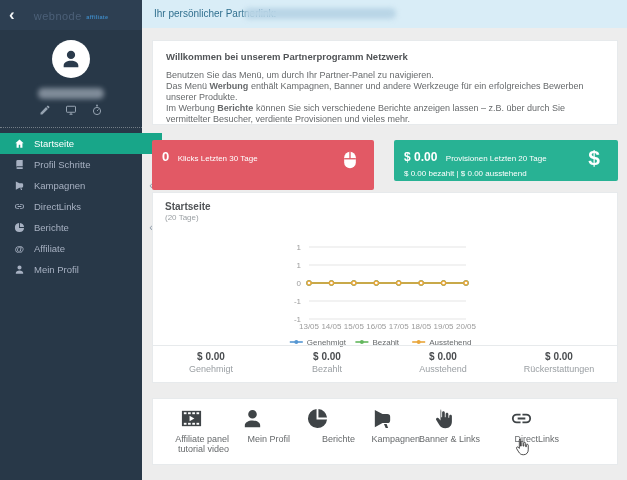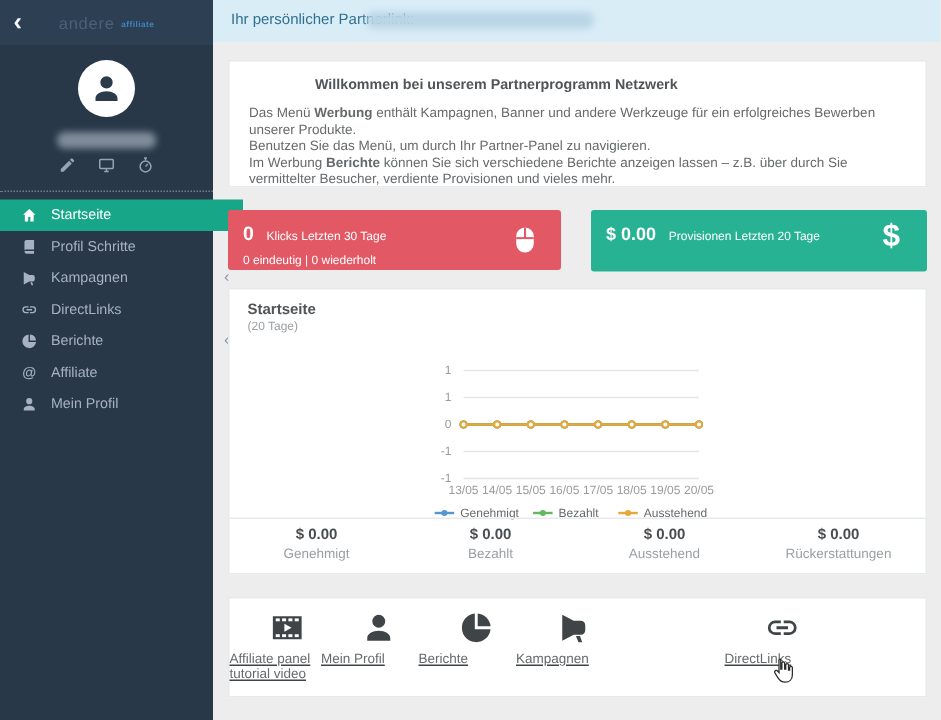--- a/index.html
+++ b/index.html
@@ -30,57 +30,57 @@
   .menu-item.active{background:#18a689;color:#fff;}
   .mi-at{font-size:9.5px;font-weight:bold;line-height:11px;}
   .chev{position:absolute;right:9px;top:0;line-height:21px;font-size:11px;color:#8b98a7;}
   
   .topbar{position:absolute;left:142px;top:0;width:485px;height:28px;background:#d9edf7;}
   .topbar-label{position:absolute;left:12px;top:0;line-height:28px;font-size:10px;color:#31708f;}
   .link-blur{position:absolute;left:102px;top:8px;width:152px;height:11px;border-radius:5px;background:#b9d5e6;filter:blur(2.5px);cursor:pointer;}
   
   .panel{position:absolute;background:#fff;border:1px solid #e7eaec;box-sizing:border-box;}
   .welcome{left:152px;top:40px;width:466px;height:85px;padding:10px 13px;}
-  .welcome .w-title{font-size:9.5px;font-weight:bold;color:#515457;margin-bottom:8px;margin-left:44px;}
+  .welcome .w-title{font-size:9.5px;font-weight:bold;color:#515457;margin-bottom:8px;}
   .welcome p{margin:0;font-size:9px;line-height:11px;color:#676a6c;}
   
   .card{position:absolute;border-radius:2px;color:#fff;box-sizing:border-box;padding:7px 10px;}
-  .card-red{left:152px;top:140px;width:222px;height:40px;background:#e25965;}
+  .card-red{left:152px;top:140px;width:222px;height:50px;background:#e25965;}
   .card-green{left:394px;top:140px;width:224px;height:41px;background:#28b294;}
   .card .big{font-size:13px;font-weight:bold;}
   .card .lbl{font-size:8px;margin-left:4px;}
   .card .sub{font-size:8px;margin-top:4px;}
   .card-icon{position:absolute;right:14px;top:8px;}
   .card-icon svg{width:20px;height:24px;}
   .dollar-icon{position:absolute;right:18px;top:6px;font-size:21px;font-weight:bold;}
   
   .chart-panel{left:152px;top:192px;width:466px;height:191px;}
   .chart-title{position:absolute;left:12px;top:8px;font-size:10px;font-weight:bold;color:#515457;}
   .chart-sub{position:absolute;left:12px;top:20px;font-size:8px;color:#9a9fa3;}
   .chart-svg-wrap{position:absolute;left:0;top:0;width:464px;height:155px;}
   .totals{position:absolute;left:0;bottom:0;width:464px;height:36px;border-top:1px solid #e7eaec;display:flex;}
   .total-col{flex:1;text-align:center;padding-top:5px;}
   .total-col .tv{font-size:10px;font-weight:bold;color:#4a4d50;}
   .total-col .tl{font-size:9px;color:#9a9fa3;margin-top:2px;}
   
   .shortcuts{left:152px;top:398px;width:466px;height:67px;}
-  .sc-item{position:absolute;top:8px;width:76px;text-align:left;cursor:pointer;color:#3f4447;text-decoration:underline;}
+  .sc-item{position:absolute;top:8px;width:76px;text-align:right;cursor:pointer;color:#3f4447;}
   .sc-item svg{width:23px;height:23px;margin:0 auto;}
   .sc-item .sc-label{margin-top:4px;font-size:9px;line-height:10px;color:#676a6c;}
   .sc-0{left:0px;} .sc-1{left:61px;} .sc-2{left:126px;} .sc-3{left:191px;} .sc-4{left:251px;} .sc-5{left:330px;}
   .cursor-overlay{position:absolute;left:512px;top:437px;width:20px;height:20px;z-index:10;}
 </style>
 </head>
 <body>
 
 <div class="sidebar">
   <div class="sidebar-header">
     <span class="back-btn">‹</span>
     <div class="logo">
-      <span class="brand">andere</span>
+      <span class="brand">webnode</span>
       <span class="suffix">affiliate</span>
     </div>
   </div>
 
   <div class="avatar">
     <svg viewBox="0 0 24 24" fill="currentColor">
       <path d="M12 12a4.5 4.5 0 1 0-4.5-4.5A4.5 4.5 0 0 0 12 12zm0 2c-4.4 0-8 2.2-8 5v2h16v-2c0-2.8-3.6-5-8-5z"></path>
     </svg>
   </div>
   <div class="user-blur"></div>
@@ -171,45 +171,45 @@
   </div>
 </div>
 
 <div class="topbar">
   <span class="topbar-label">Ihr persönlicher Partnerlink:</span>
   <span class="link-blur"></span>
 </div>
 
 <div class="panel welcome">
   <div class="w-title">Willkommen bei unserem Partnerprogramm Netzwerk</div>
+  <p><span>Benutzen Sie das Menü, um durch Ihr Partner-Panel zu navigieren.</span></p>
   <p><span>Das Menü </span><b>Werbung</b><span> enthält Kampagnen, Banner und andere Werkzeuge für ein erfolgreiches Bewerben unserer Produkte.</span></p>
-  <p><span>Benutzen Sie das Menü, um durch Ihr Partner-Panel zu navigieren.</span></p>
   <p><span>Im Werbung </span><b>Berichte</b><span> können Sie sich verschiedene Berichte anzeigen lassen – z.B. über durch Sie vermittelter Besucher, verdiente Provisionen und vieles mehr.</span></p>
 </div>
 
 <div class="card card-red">
   <div>
     <span class="big">0</span>
     <span class="lbl">Klicks Letzten 30 Tage</span>
   </div>
-  <div class="sub">0 eindeutig | 0 wiederholt</div>
   <span class="card-icon">
     <svg viewBox="0 0 24 24">
         <rect x="5" y="2" width="14" height="20" rx="7" fill="#fff"></rect>
         <path d="M12 2v8.5" stroke="#e25965" stroke-width="1.6"></path>
         <path d="M5 10.5h14" stroke="#e25965" stroke-width="1.6"></path>
       </svg>
   </span>
 </div>
 
 <div class="card card-green">
   <div>
     <span class="big" style="font-size:12px">$ 0.00</span>
     <span class="lbl">Provisionen Letzten 20 Tage</span>
   </div>
+  <div class="sub">$ 0.00 bezahlt | $ 0.00 ausstehend</div>
   <span class="dollar-icon">$</span>
 </div>
 
 <div class="panel chart-panel">
   <div class="chart-title">Startseite</div>
   <div class="chart-sub">(20 Tage)</div>
   <div class="chart-svg-wrap" id="chart">
       <svg width="464" height="155">
         <line x1="156" y1="54" x2="313" y2="54" stroke="#e5e5e5" stroke-width="1"></line>
         <text x="148" y="56.5" text-anchor="end" font-size="8" fill="#9b9b9b" font-family="Liberation Sans, sans-serif">1</text>
@@ -318,20 +318,26 @@
       </svg>
     <div class="sc-label">Berichte</div>
   </div>
   <div class="sc-item sc-3">
     <svg viewBox="0 0 24 24" fill="currentColor">
         <path d="M4 3v18l8-4.2h5a3 3 0 0 0 3-3v-3.6a3 3 0 0 0-3-3h-5L4 3z"></path>
         <path d="M13.5 17.8l1.8 4.2h2.6l-1.6-4.2z"></path>
       </svg>
     <div class="sc-label">Kampagnen</div>
   </div>
+  <div class="sc-item sc-4">
+    <svg viewBox="0 0 24 24" fill="currentColor">
+        <path d="M9.3 2.6c.8 0 1.4.6 1.4 1.4v6.7h.9V5.9c0-.8.6-1.4 1.4-1.4.8 0 1.4.6 1.4 1.4v4.8h.9V7.5c0-.8.6-1.4 1.4-1.4.8 0 1.4.6 1.4 1.4v3.8h.9V9.6c0-.8.6-1.4 1.4-1.4.8 0 1.4.6 1.4 1.4v5.6c0 4.2-2.6 7-6.8 7-3.4 0-5-1.4-6.6-4l-2.9-4.6c-.5-.7-.3-1.7.4-2.2.7-.4 1.6-.3 2.1.3l1.9 2.3V4c0-.8.6-1.4 1.4-1.4z"></path>
+      </svg>
+    <div class="sc-label">Banner &amp; Links</div>
+  </div>
   <div class="sc-item sc-5">
     <svg viewBox="0 0 24 24" fill="currentColor">
         <path d="M3.9 12A3.1 3.1 0 0 1 7 8.9h4V7H7a5 5 0 0 0 0 10h4v-1.9H7A3.1 3.1 0 0 1 3.9 12zM8 13h8v-2H8v2zm9-6h-4v1.9h4a3.1 3.1 0 0 1 0 6.2h-4V17h4a5 5 0 0 0 0-10z"></path>
       </svg>
     <div class="sc-label">DirectLinks</div>
   </div>
 </div>
 
 <div class="cursor-overlay">
   <svg viewBox="0 0 24 24">

